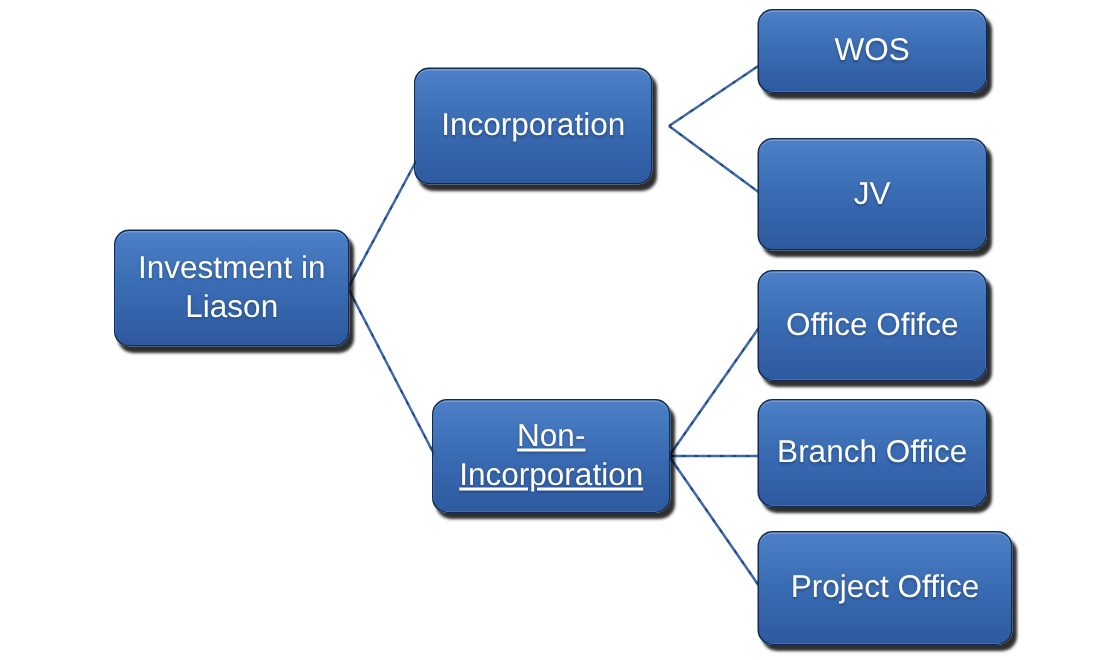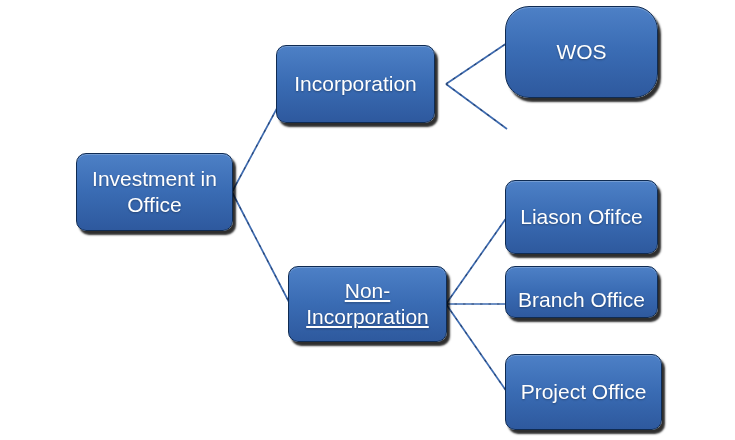--- a/index.html
+++ b/index.html
@@ -65,25 +65,25 @@
     font-size: 21px;
     line-height: 1.22;
     padding: 4px 8px;
   }
   .node-label {
     text-shadow: 0 1px 2px rgba(0,0,0,0.30);
   }
   .n-root    { left: 76px;  top: 153px; width: 157px; height: 78px; }
   .n-inc     { left: 276px; top: 45px;  width: 159px; height: 78px; }
   .n-non     { left: 288px; top: 266px; width: 159px; height: 76px; text-decoration: underline; }
-  .n-wos     { left: 505px; top: 6px;   width: 153px; height: 92px; border-radius: 24px; }
+  .n-wos     { left: 505px; top: 6px;   width: 153px; height: 56px; }
   .n-jv      { left: 505px; top: 92px;  width: 153px; height: 75px; }
   .n-liason  { left: 505px; top: 180px; width: 153px; height: 74px; }
-  .n-branch  { left: 505px; top: 266px; width: 153px; height: 52px; align-items: flex-end; }
-  .n-project { left: 505px; top: 354px; width: 157px; height: 76px; }
+  .n-branch  { left: 505px; top: 266px; width: 153px; height: 72px; }
+  .n-project { left: 505px; top: 354px; width: 170px; height: 76px; }
 </style>
 </head>
 <body>
 
 <div class="canvas">
 
   <svg class="connectors" width="735" height="440" viewBox="0 0 735 440" aria-hidden="true">
     <g>
       <line class="conn" x1="232" y1="192" x2="290" y2="84"></line>
       <line class="conn-dash" x1="232" y1="192" x2="290" y2="84"></line>
@@ -108,38 +108,41 @@
       <line class="conn" x1="446" y1="304" x2="507" y2="304"></line>
       <line class="conn-dash" x1="446" y1="304" x2="507" y2="304"></line>
     </g>
     <g>
       <line class="conn" x1="446" y1="304" x2="507" y2="392"></line>
       <line class="conn-dash" x1="446" y1="304" x2="507" y2="392"></line>
     </g>
   </svg>
 
   <div class="node n-root">
-    <span class="node-label">Investment in Office</span>
+    <span class="node-label">Investment in Liason</span>
   </div>
 
   <div class="node n-inc">
     <span class="node-label">Incorporation</span>
   </div>
 
   <div class="node n-non">
     <span class="node-label">Non-Incorporation</span>
   </div>
 
   <div class="node n-wos">
     <span class="node-label">WOS</span>
   </div>
 
+  <div class="node n-jv">
+    <span class="node-label">JV</span>
+  </div>
 
   <div class="node n-liason">
-    <span class="node-label">Liason Ofifce</span>
+    <span class="node-label">Office Ofifce</span>
   </div>
 
   <div class="node n-branch">
     <span class="node-label">Branch Office</span>
   </div>
 
   <div class="node n-project">
     <span class="node-label">Project Office</span>
   </div>
 

